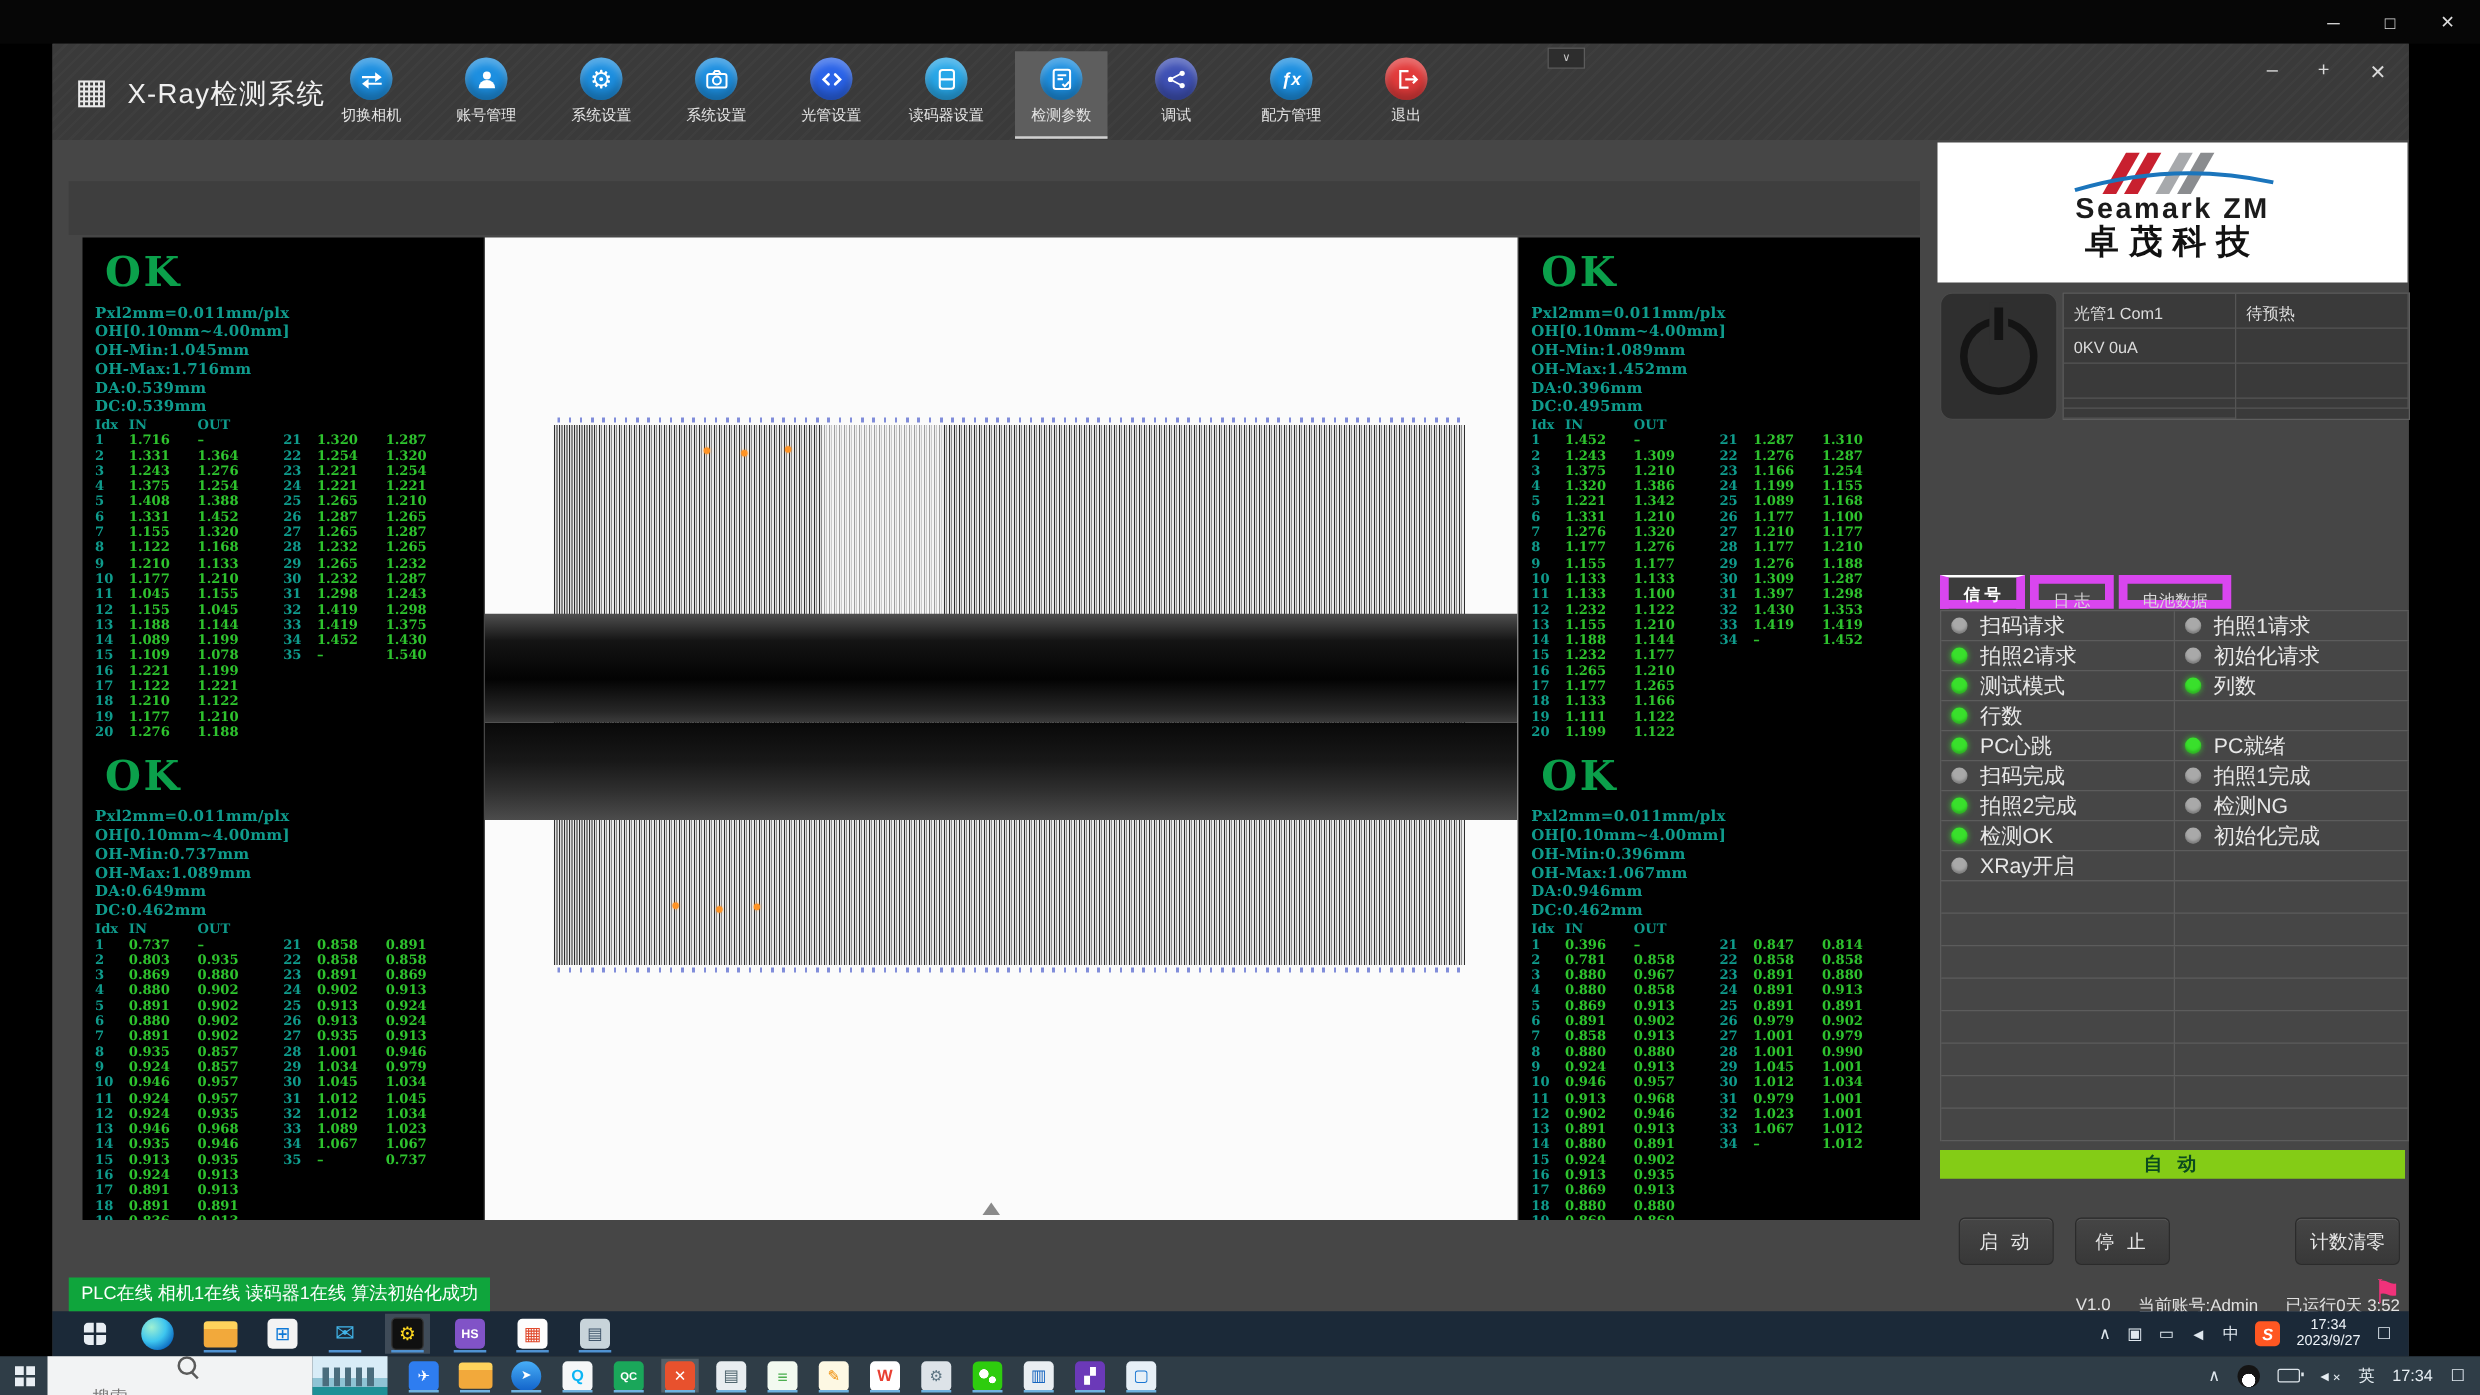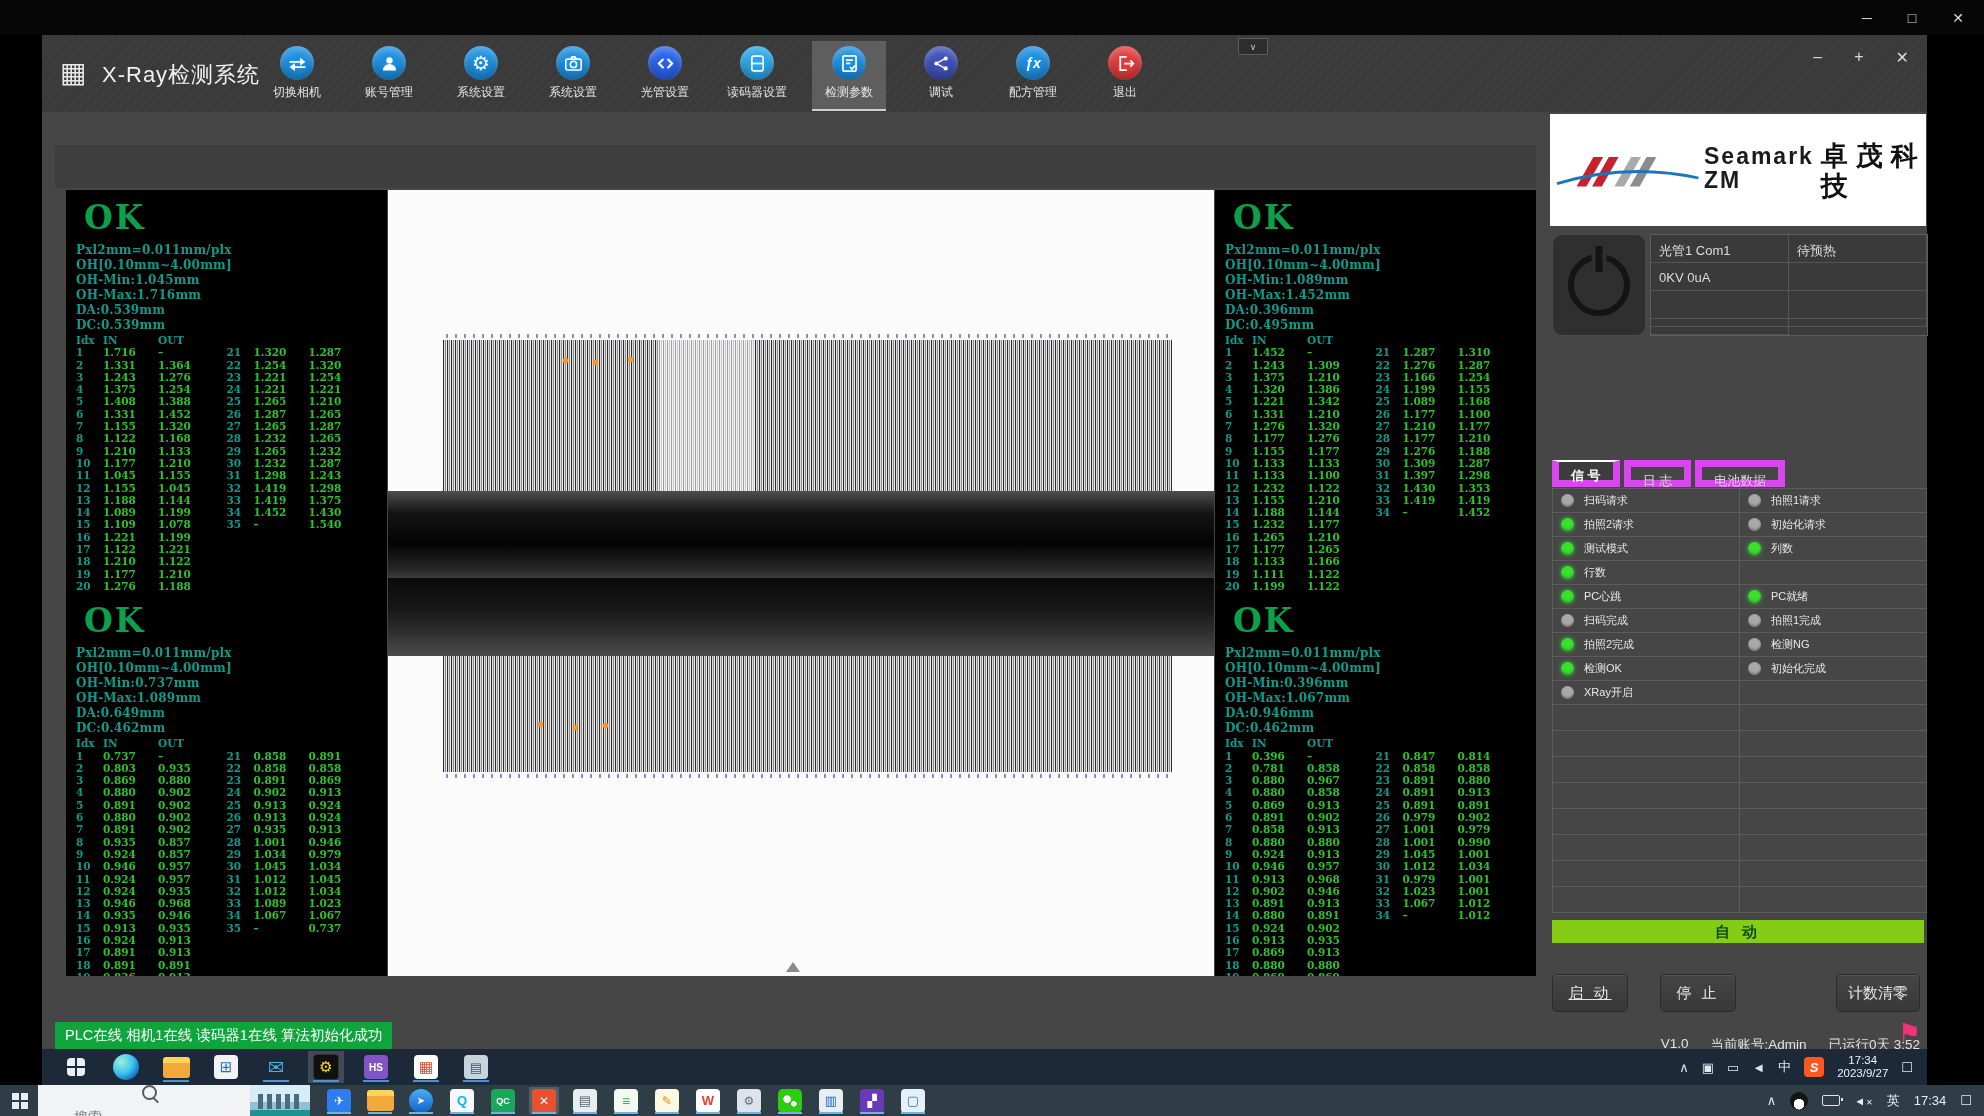--- a/index.html
+++ b/index.html
@@ -60,21 +60,21 @@
   .band1{top:301px;height:87px;background:linear-gradient(180deg,#4f4f4f,#141414 25%,#030303 60%,#272727 90%,#3c3c3c);}
   .band2{top:388px;height:78px;background:linear-gradient(180deg,#090909,#181818 40%,#2f2f2f 70%,#4c4c4c);}
   .ann{position:absolute;left:58px;right:46px;height:4px;
     background:repeating-linear-gradient(90deg,rgba(47,68,196,.6) 0 2px,transparent 2px 9px);}
   .ann.top{top:144px;} .ann.bot{top:584px;}
   .odot{position:absolute;width:5px;height:5px;border-radius:50%;background:#ff9324;box-shadow:0 0 2px #ff9324;}
   .btri{position:absolute;left:398px;top:772px;width:0;height:0;border-left:7px solid transparent;border-right:7px solid transparent;border-bottom:10px solid #8a8a8a;}
 
   
   #sidebar{position:absolute;left:1508px;top:2px;width:376px;height:946px;}
-  .logo-box{position:absolute;left:0;top:0;width:100%;height:112px;background:#fff;display:flex;flex-direction:row;align-items:center;padding-top:2px;box-sizing:border-box;}
+  .logo-box{position:absolute;left:0;top:0;width:100%;height:112px;background:#fff;display:flex;flex-direction:column;align-items:center;padding-top:2px;box-sizing:border-box;}
   .logo-mark{width:205px;height:44px;}
   .brand-en{font-size:23px;font-weight:bold;color:#1b1b1b;letter-spacing:2px;line-height:24px;margin-top:-6px;}
   .brand-cn{font-size:27px;font-weight:bold;color:#111;letter-spacing:8px;line-height:30px;}
 
   .power-box{position:absolute;left:2px;top:120px;width:92px;height:100px;background:#2f2f2f;border:1px solid #4a4a4a;border-radius:10px;cursor:pointer;}
   .pwr{position:absolute;left:50%;top:50%;transform:translate(-50%,-50%);width:50px;height:50px;border:6px solid #141414;border-radius:50%;}
   .pwr::before{content:'';position:absolute;left:50%;top:-14px;transform:translateX(-50%);width:7px;height:26px;background:#141414;box-shadow:0 0 0 4px #2f2f2f;}
 
   .device-table{position:absolute;left:100px;top:120px;width:276px;height:100px;display:grid;grid-template-columns:1fr 1fr;grid-template-rows:1fr 1fr 1fr;background:#3a3a3a;border:1px solid #5e5e5e;}
   .device-cell{border-right:1px solid #555;border-bottom:1px solid #555;color:#dcdcdc;font-size:13px;padding:7px 4px 0 8px;white-space:nowrap;overflow:hidden;}
@@ -86,25 +86,25 @@
   .tab{padding:0 12px;height:27px;line-height:27px;background:#464646;border:7px solid #d946ef;color:#d8d8d8;font-size:13px;box-sizing:border-box;cursor:pointer;}
   .tab.active{border-top:2px solid #fff;background:#3c3c3c;color:#fff;font-weight:bold;}
 
   #signals-grid,#empty-grid{position:absolute;left:2px;width:374px;border-top:1px solid #5c5c5c;border-left:1px solid #5c5c5c;display:grid;grid-template-columns:1fr 1fr;}
   #signals-grid{top:374px;}
   #empty-grid{top:590px;}
   .sig-cell{height:23px;border-right:1px solid #5c5c5c;border-bottom:1px solid #5c5c5c;display:flex;align-items:center;padding-left:8px;gap:10px;}
   #empty-grid .sig-cell{height:25px;}
   .led{width:13px;height:13px;border-radius:50%;background:#a9a9a9;box-shadow:inset 0 -2px 2px rgba(0,0,0,.25);}
   .led.on{background:#39e02c;box-shadow:0 0 5px rgba(57,224,44,.8), inset 0 -2px 2px rgba(0,0,0,.2);}
-  .sig-label{color:#e8e8e8;font-size:11px;}
+  .sig-label{color:#e8e8e8;font-size:17px;}
 
   .auto-bar{position:absolute;left:2px;top:806px;width:372px;height:23px;background:#84cc16;color:#0b4a1e;font-weight:bold;text-align:center;line-height:23px;font-size:15px;letter-spacing:4px;}
   .side-btn{position:absolute;top:860px;height:38px;background:linear-gradient(#454545,#383838);border:1px solid #2b2b2b;border-radius:5px;color:#e8e8e8;font-size:15px;letter-spacing:3px;box-shadow:inset 0 1px 0 rgba(255,255,255,.09);cursor:pointer;font-family:inherit;}
-  .b1{left:2px;width:76px;text-decoration:underline;} .b2{left:110px;width:76px;} .b3{left:286px;width:84px;letter-spacing:0;}
+  .b1{left:17px;width:76px;} .b2{left:110px;width:76px;} .b3{left:286px;width:84px;letter-spacing:0;}
   .side-footer{position:absolute;left:0;top:922px;width:100%;display:flex;justify-content:flex-end;gap:22px;padding-right:6px;box-sizing:border-box;color:#e2e2e2;font-size:13.5px;}
 
   
   #taskbar1{position:absolute;left:0;bottom:0;width:100%;height:36px;background:#1b2938;display:flex;align-items:center;z-index:3;}
   #tb1-icons{display:flex;align-items:center;gap:14px;margin-left:16px;}
   .tb1-item{width:36px;height:32px;display:flex;align-items:center;justify-content:center;position:relative;cursor:pointer;}
   .tb1-item.running::after{content:'';position:absolute;bottom:1px;left:5px;right:5px;height:2px;background:#4f92d2;}
   .tb1-item.active{background:rgba(255,255,255,.16);}
   #tb1-tray{margin-left:auto;display:flex;align-items:center;gap:13px;padding-right:14px;color:#dfe7ee;}
   .tray-g{font-size:13px;color:#dfe7ee;cursor:pointer;}

